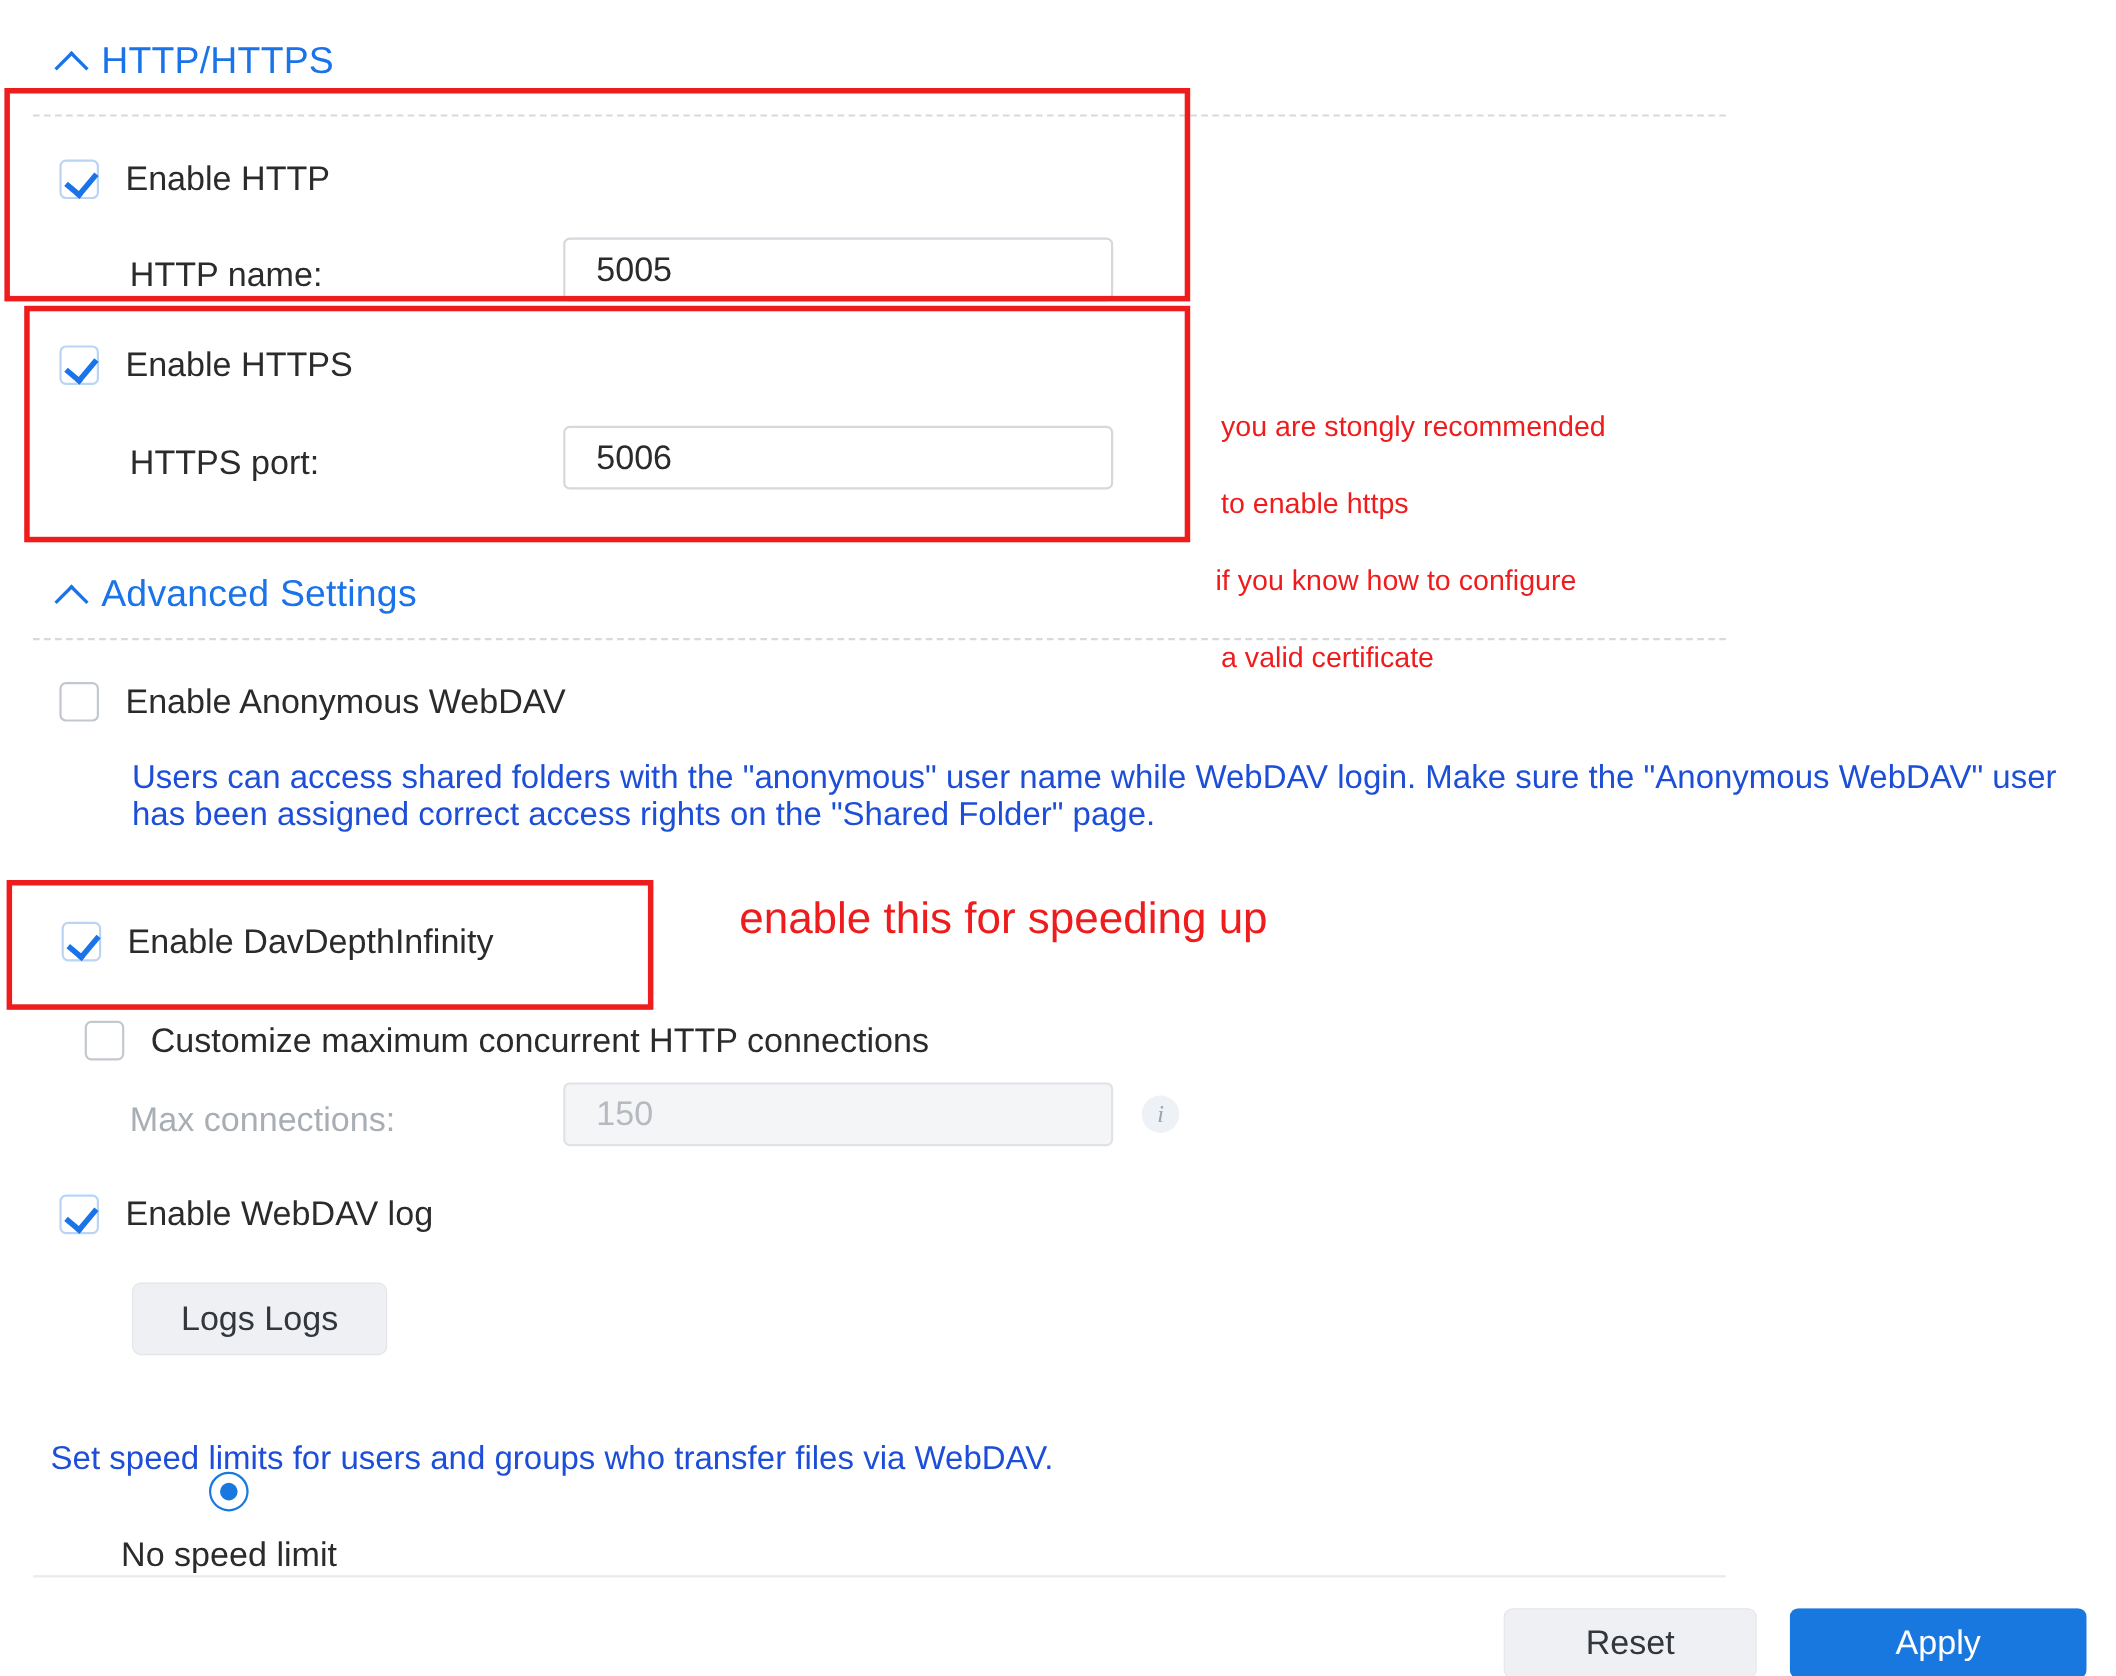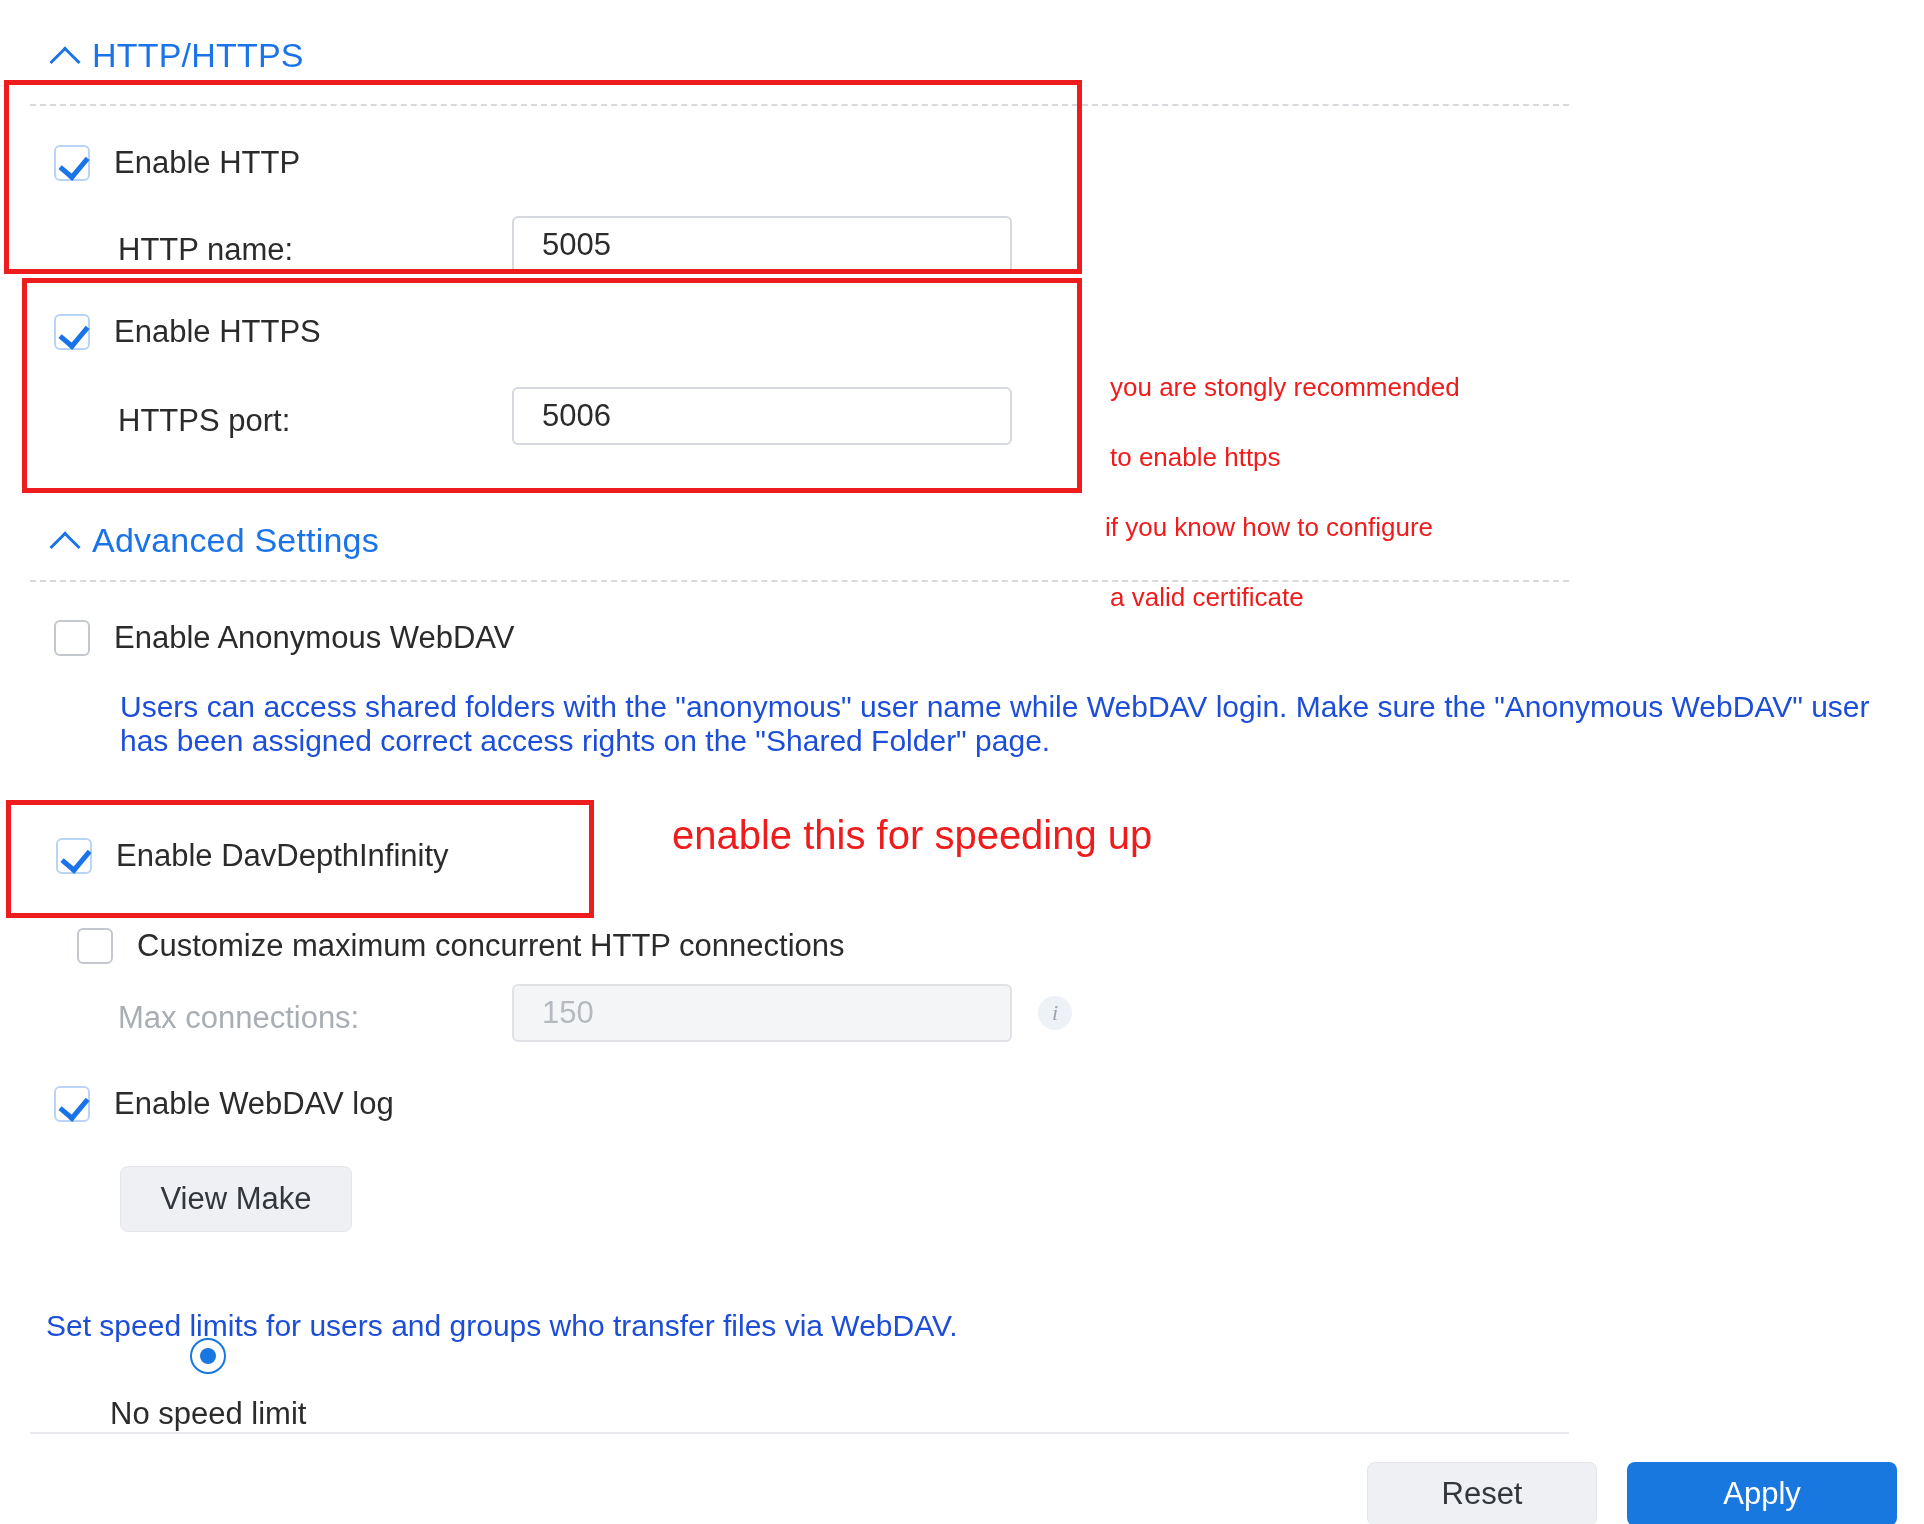--- a/index.html
+++ b/index.html
@@ -244,21 +244,21 @@
 
   <div class="field-label disabled" style="left:118px; top:1000px;">Max connections:</div>
   <input class="txtfield disabled" style="left: 512px; top: 984px; width: 500px;" disabled="" value="150">
   <div class="info-icon" style="left:1038px; top:996px;">i</div>
 
   <div class="cb-row" style="left:54px; top:1086px;">
     <span class="cbox checked"></span>
     <span class="cb-label">Enable WebDAV log</span>
   </div>
 
-  <button class="btn btn-light" style="left:120px; top:1166px; width:232px; height:66px;">View Make</button>
+  <button class="btn btn-light" style="left:120px; top:1166px; width:232px; height:66px;">Logs Logs</button>
 
   <div class="para" style="left:46px; top:1273px; width:1500px;margin-top:36px;">Set speed limits for users and groups who transfer files via WebDAV.</div>
 
   <div class="radio-row" style="left:110px; top:1338px;flex-direction:column;">
     <span class="radio sel"></span>
     <span class="radio-label">No speed limit</span>
   </div>
 
   <div class="footer-sep" style="top:1432px;"></div>
   <button class="btn btn-light" style="left:1367px; top:1462px; width:230px; height:64px;">Reset</button>

